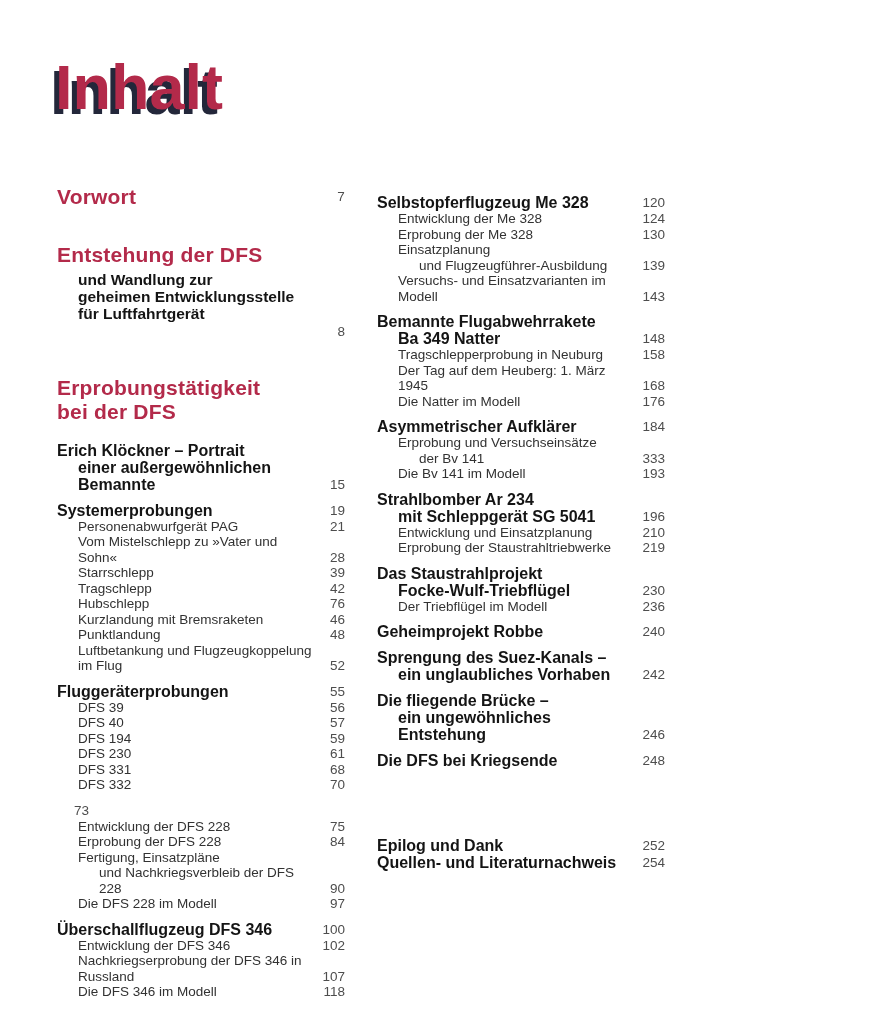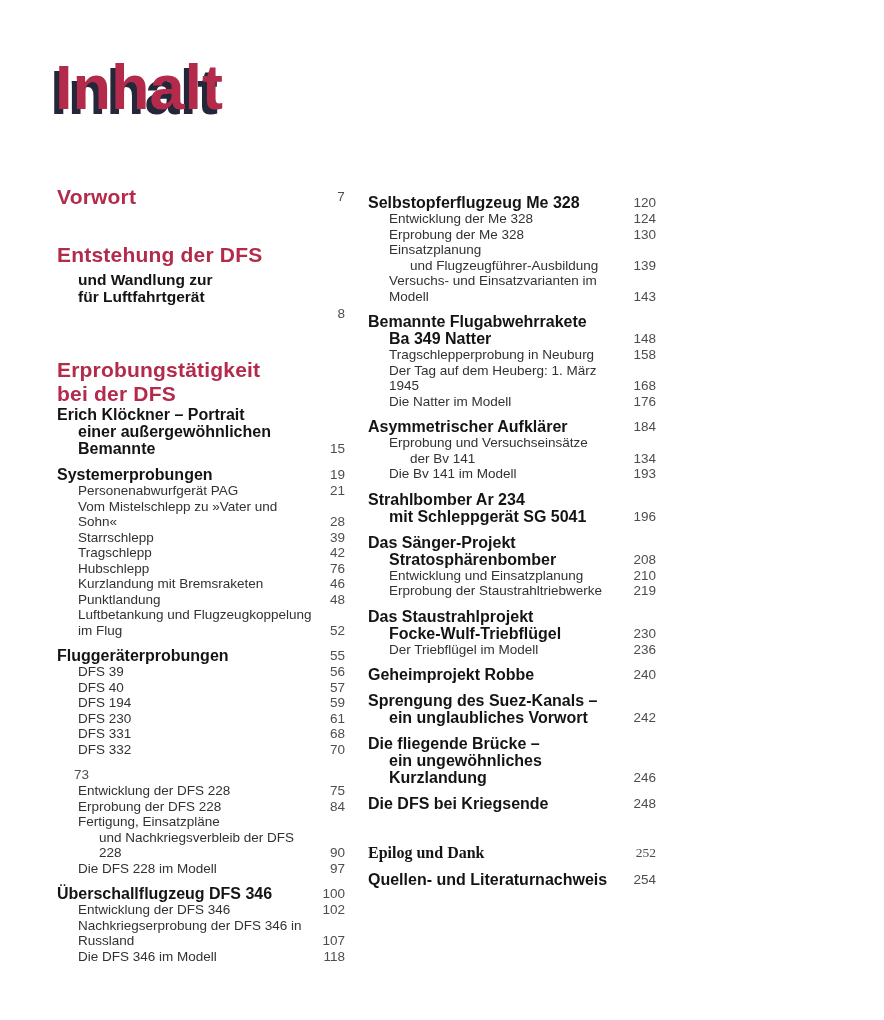--- a/index.html
+++ b/index.html
@@ -22,21 +22,21 @@
   }
   .title{
     position:absolute;left:55px;top:56px;
     font-size:63px;font-weight:bold;letter-spacing:0px;
     color:var(--accent);
     text-shadow:-5px 5px 0 var(--shadow);
     line-height:1;
   }
   .columns{
     position:absolute;left:57px;top:185px;
-    display:flex;gap:23px;
+    display:flex;gap:32px;
   }
   .col{
     width:288px;display:flex;flex-direction:column;align-items:stretch;
   }
   .entry{display:flex;}
   .entry .lines{flex:1;min-width:0;}
   .entry .pagenum{
     width:32px;flex:0 0 32px;text-align:right;align-self:flex-end;
     font-size:13.5px;font-weight:normal;color:var(--pagenum);
   }
@@ -56,23 +56,23 @@
     margin-top:9px;
     color:var(--chapter);font-weight:bold;
     font-size:16px;line-height:17px;
   }
   .entry.sub{
     margin-top:0;
     color:var(--sub);font-weight:normal;
     font-size:13.5px;line-height:15.5px;justify-content:space-between;
   }
   .entry.subtitle + .entry.part{margin-top:21px;}
-  .entry.part + .entry.chapter{margin-top:0;}
-  .entry.gap-large{margin-top:32px;font-family:Liberation Serif, serif;}
-  .entry.gap-medium{margin-top:10px;align-items:flex-end;}
+  .entry.part + .entry.chapter{margin-top:18px;}
+  .entry.gap-large{margin-top:68px;}
+  .entry.gap-medium{margin-top:0;align-items:flex-end;}
   .line.indent-1{padding-left:21px;}
   .line.indent-2{padding-left:42px;}
 </style>
 </head>
 <body>
 
 <div class="page">
   <div class="title">Inhalt</div>
   <div class="columns">
     <div class="col">
@@ -83,20 +83,21 @@
           <div class="pagenum">7</div>
         </div>
         <div class="entry part">
           <div class="lines">
             <div class="line indent-0">Entstehung der DFS</div>
           </div>
         </div>
         <div class="entry subtitle">
           <div class="lines">
             <div class="line indent-1">und Wandlung zur</div>
+            <div class="line indent-1">geheimen Entwicklungsstelle</div>
             <div class="line indent-1">für Luftfahrtgerät</div>
           </div>
           <div class="pagenum">8</div>
         </div>
         <div class="entry part">
           <div class="lines">
             <div class="line indent-0">Erprobungstätigkeit</div>
             <div class="line indent-0">bei der DFS</div>
           </div>
         </div>
@@ -317,42 +318,35 @@
           <div class="lines">
             <div class="line indent-0">Asymmetrischer Aufklärer</div>
           </div>
           <div class="pagenum">184</div>
         </div>
         <div class="entry sub">
           <div class="lines">
             <div class="line indent-1">Erprobung und Versuchseinsätze</div>
             <div class="line indent-2">der Bv 141</div>
           </div>
-          <div class="pagenum">134</div>
+          <div class="pagenum">333</div>
         </div>
         <div class="entry sub">
           <div class="lines">
             <div class="line indent-1">Die Bv 141 im Modell</div>
           </div>
           <div class="pagenum">193</div>
         </div>
         <div class="entry chapter">
           <div class="lines">
             <div class="line indent-0">Strahlbomber Ar 234</div>
             <div class="line indent-1">mit Schleppgerät SG 5041</div>
           </div>
           <div class="pagenum">196</div>
         </div>
-        <div class="entry chapter">
-          <div class="lines">
-            <div class="line indent-0">Das Sänger-Projekt</div>
-            <div class="line indent-1">Stratosphärenbomber</div>
-          </div>
-          <div class="pagenum">208</div>
-        </div>
         <div class="entry sub">
           <div class="lines">
             <div class="line indent-1">Entwicklung und Einsatzplanung</div>
           </div>
           <div class="pagenum">210</div>
         </div>
         <div class="entry sub">
           <div class="lines">
             <div class="line indent-1">Erprobung der Staustrahltriebwerke</div>
           </div>
@@ -373,28 +367,28 @@
         </div>
         <div class="entry chapter">
           <div class="lines">
             <div class="line indent-0">Geheimprojekt Robbe</div>
           </div>
           <div class="pagenum">240</div>
         </div>
         <div class="entry chapter">
           <div class="lines">
             <div class="line indent-0">Sprengung des Suez-Kanals –</div>
-            <div class="line indent-1">ein unglaubliches Vorwort</div>
+            <div class="line indent-1">ein unglaubliches Vorhaben</div>
           </div>
           <div class="pagenum">242</div>
         </div>
         <div class="entry chapter">
           <div class="lines">
             <div class="line indent-0">Die fliegende Brücke –</div>
-            <div class="line indent-1">ein ungewöhnliches Kurzlandung</div>
+            <div class="line indent-1">ein ungewöhnliches Entstehung</div>
           </div>
           <div class="pagenum">246</div>
         </div>
         <div class="entry chapter">
           <div class="lines">
             <div class="line indent-0">Die DFS bei Kriegsende</div>
           </div>
           <div class="pagenum">248</div>
         </div>
         <div class="entry chapter gap-large">

